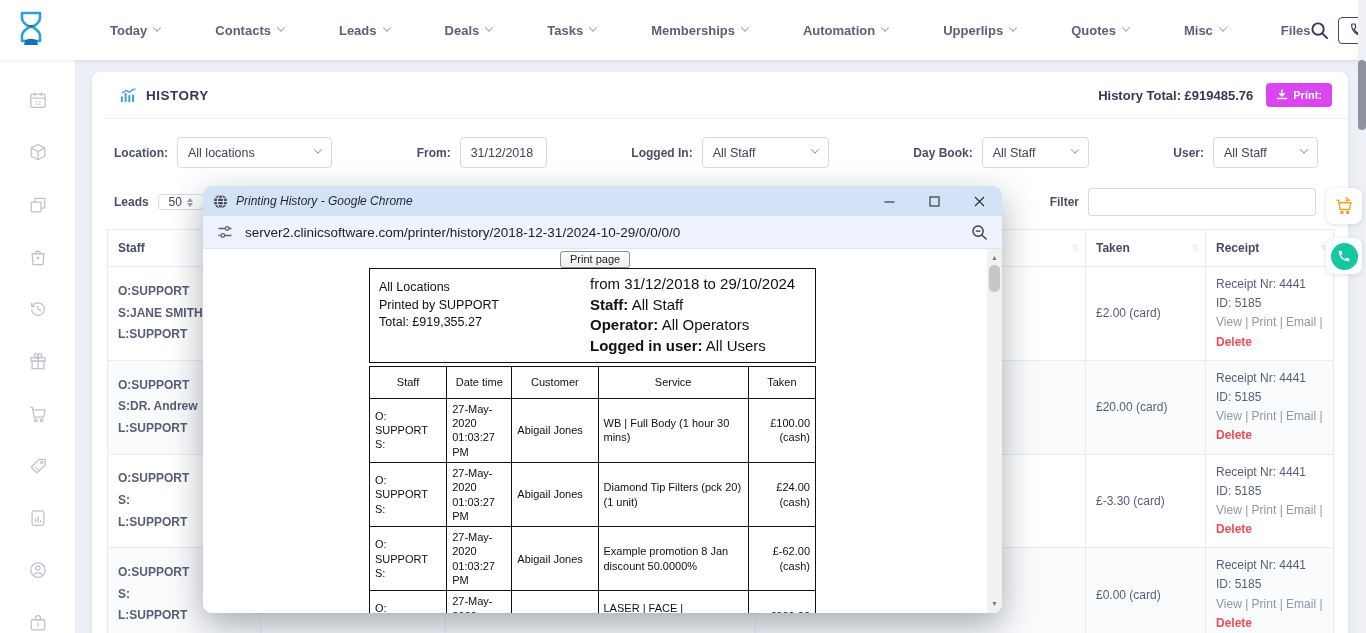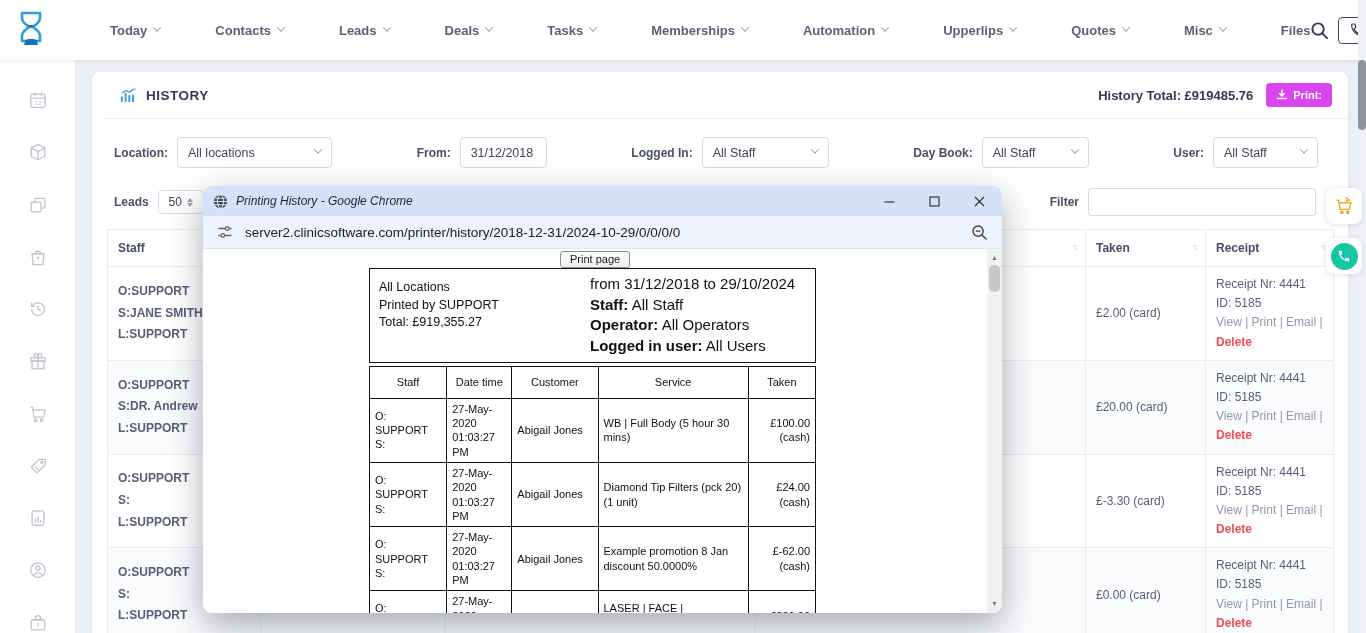--- a/index.html
+++ b/index.html
@@ -42,21 +42,21 @@
   .filters { display:flex; align-items:center; justify-content:space-between; padding:18px 30px 4px 22px; }
   .fg { display:flex; align-items:center; }
   .fg label { font-size:12px; font-weight:600; color:#4a4f68; margin-right:9px; white-space:nowrap; }
   .sel,.inp { border:1px solid #d7dae6; border-radius:4px; height:31px; background:#fff;
     display:flex; align-items:center; padding:0 10px; font-size:12.5px; color:#3f4458; cursor:pointer; }
   .sel { justify-content:space-between; }
   .w155{width:155px}.w95{width:87px}.w90{width:90px}.w127{width:127px}.w107{width:107px}.w105{width:105px}
 
   .listctl { display:flex; align-items:center; padding:16px 32px 0 22px; }
   .listctl .lbl { font-size:12px; font-weight:600; color:#4a4f68; }
-  .show-sel { border:1px solid #d7dae6; border-radius:4px; height:24px; width:46px; margin:0 9px;
+  .show-sel { border:1px solid #d7dae6; border-radius:4px; height:16px; width:46px; margin:0 9px;
     display:flex; align-items:center; justify-content:center; gap:5px; font-size:12px; color:#3f4458; cursor:pointer; }
   .spin { display:flex; flex-direction:column; gap:1px; }
   .spin i { width:0; height:0; border-left:3.5px solid transparent; border-right:3.5px solid transparent; }
   .spin i.up { border-bottom:4px solid #9aa0b5; }
   .spin i.dn { border-top:4px solid #9aa0b5; }
   .filter-grp { margin-left:auto; display:flex; align-items:center; gap:9px; }
   .filter-grp input { width:228px; height:28px; border:1px solid #d7dae6; border-radius:3px;
     font-family:inherit; font-size:12px; padding:0 8px; color:#3f4458; outline:none; }
 
   table.hist { border-collapse:collapse; table-layout:fixed; width:calc(100% - 30px); margin:13px 15px 0; font-size:12px; }
@@ -532,21 +532,21 @@
             <th>Customer</th>
             <th>Service</th>
             <th>Taken</th>
           </tr>
         </thead>
         <tbody>
           <tr>
             <td>O: SUPPORT S:</td>
               <td>27-May-2020 01:03:27 PM</td>
             <td>Abigail Jones</td>
-              <td>WB | Full Body (5 hour 30 mins)</td>
+              <td>WB | Full Body (1 hour 30 mins)</td>
             <td class="tk">£100.00 (cash)</td>
           </tr>
           <tr>
             <td>O: SUPPORT S:</td>
               <td>27-May-2020 01:03:27 PM</td>
             <td>Abigail Jones</td>
               <td>Diamond Tip Filters (pck 20) (1 unit)</td>
             <td class="tk">£24.00 (cash)</td>
           </tr>
           <tr>

